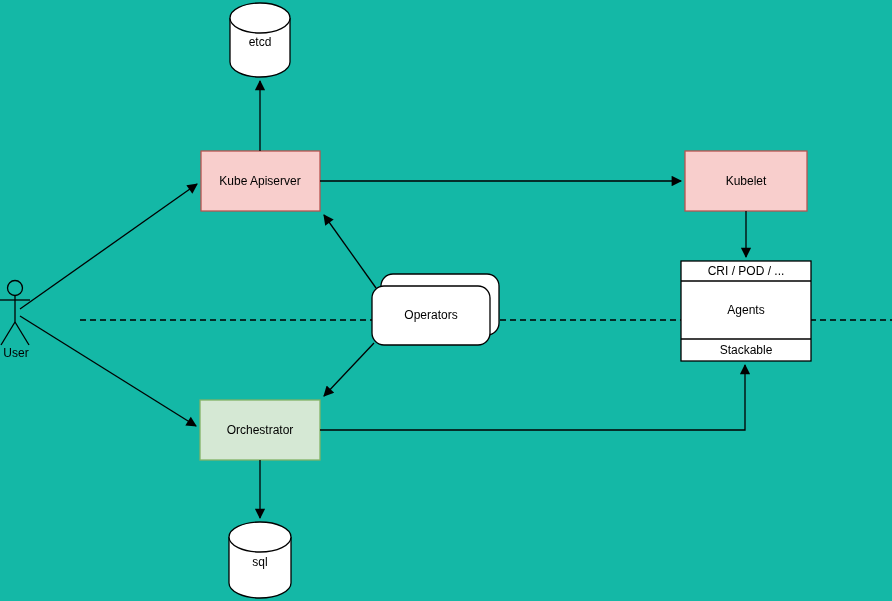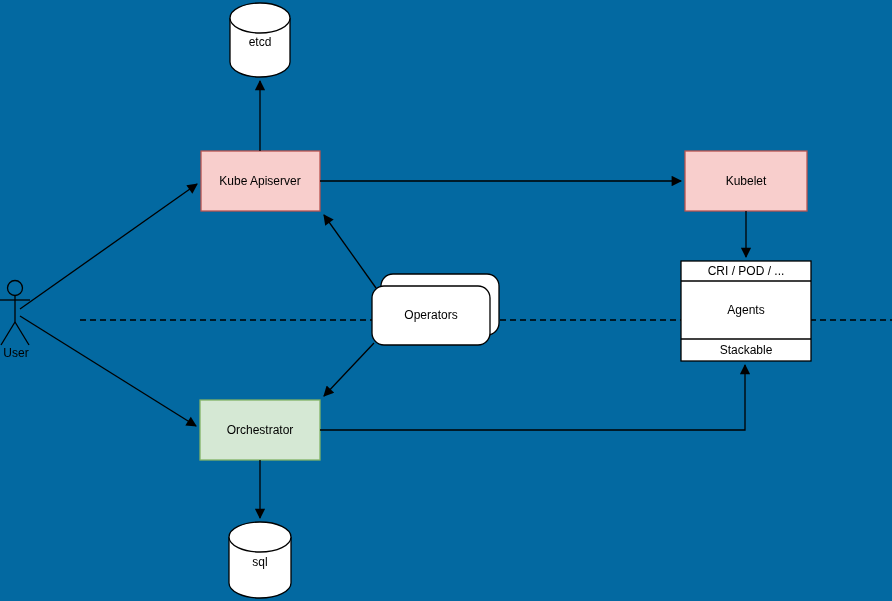--- a/index.html
+++ b/index.html
@@ -4,21 +4,21 @@
 <style>
   html, body {
     margin: 0;
     padding: 0;
     background: #ffffff;
   }
   .canvas {
     width: 892px;
     height: 601px;
     position: relative;
-    background: #0369a1;
+    background: #14b8a6;
     font-family: "Liberation Sans", sans-serif;
   }
   svg text {
     font-family: "Liberation Sans", sans-serif;
     font-size: 12px;
     fill: #000000;
   }
   .edge {
     stroke: #000000;
     stroke-width: 1.3;

